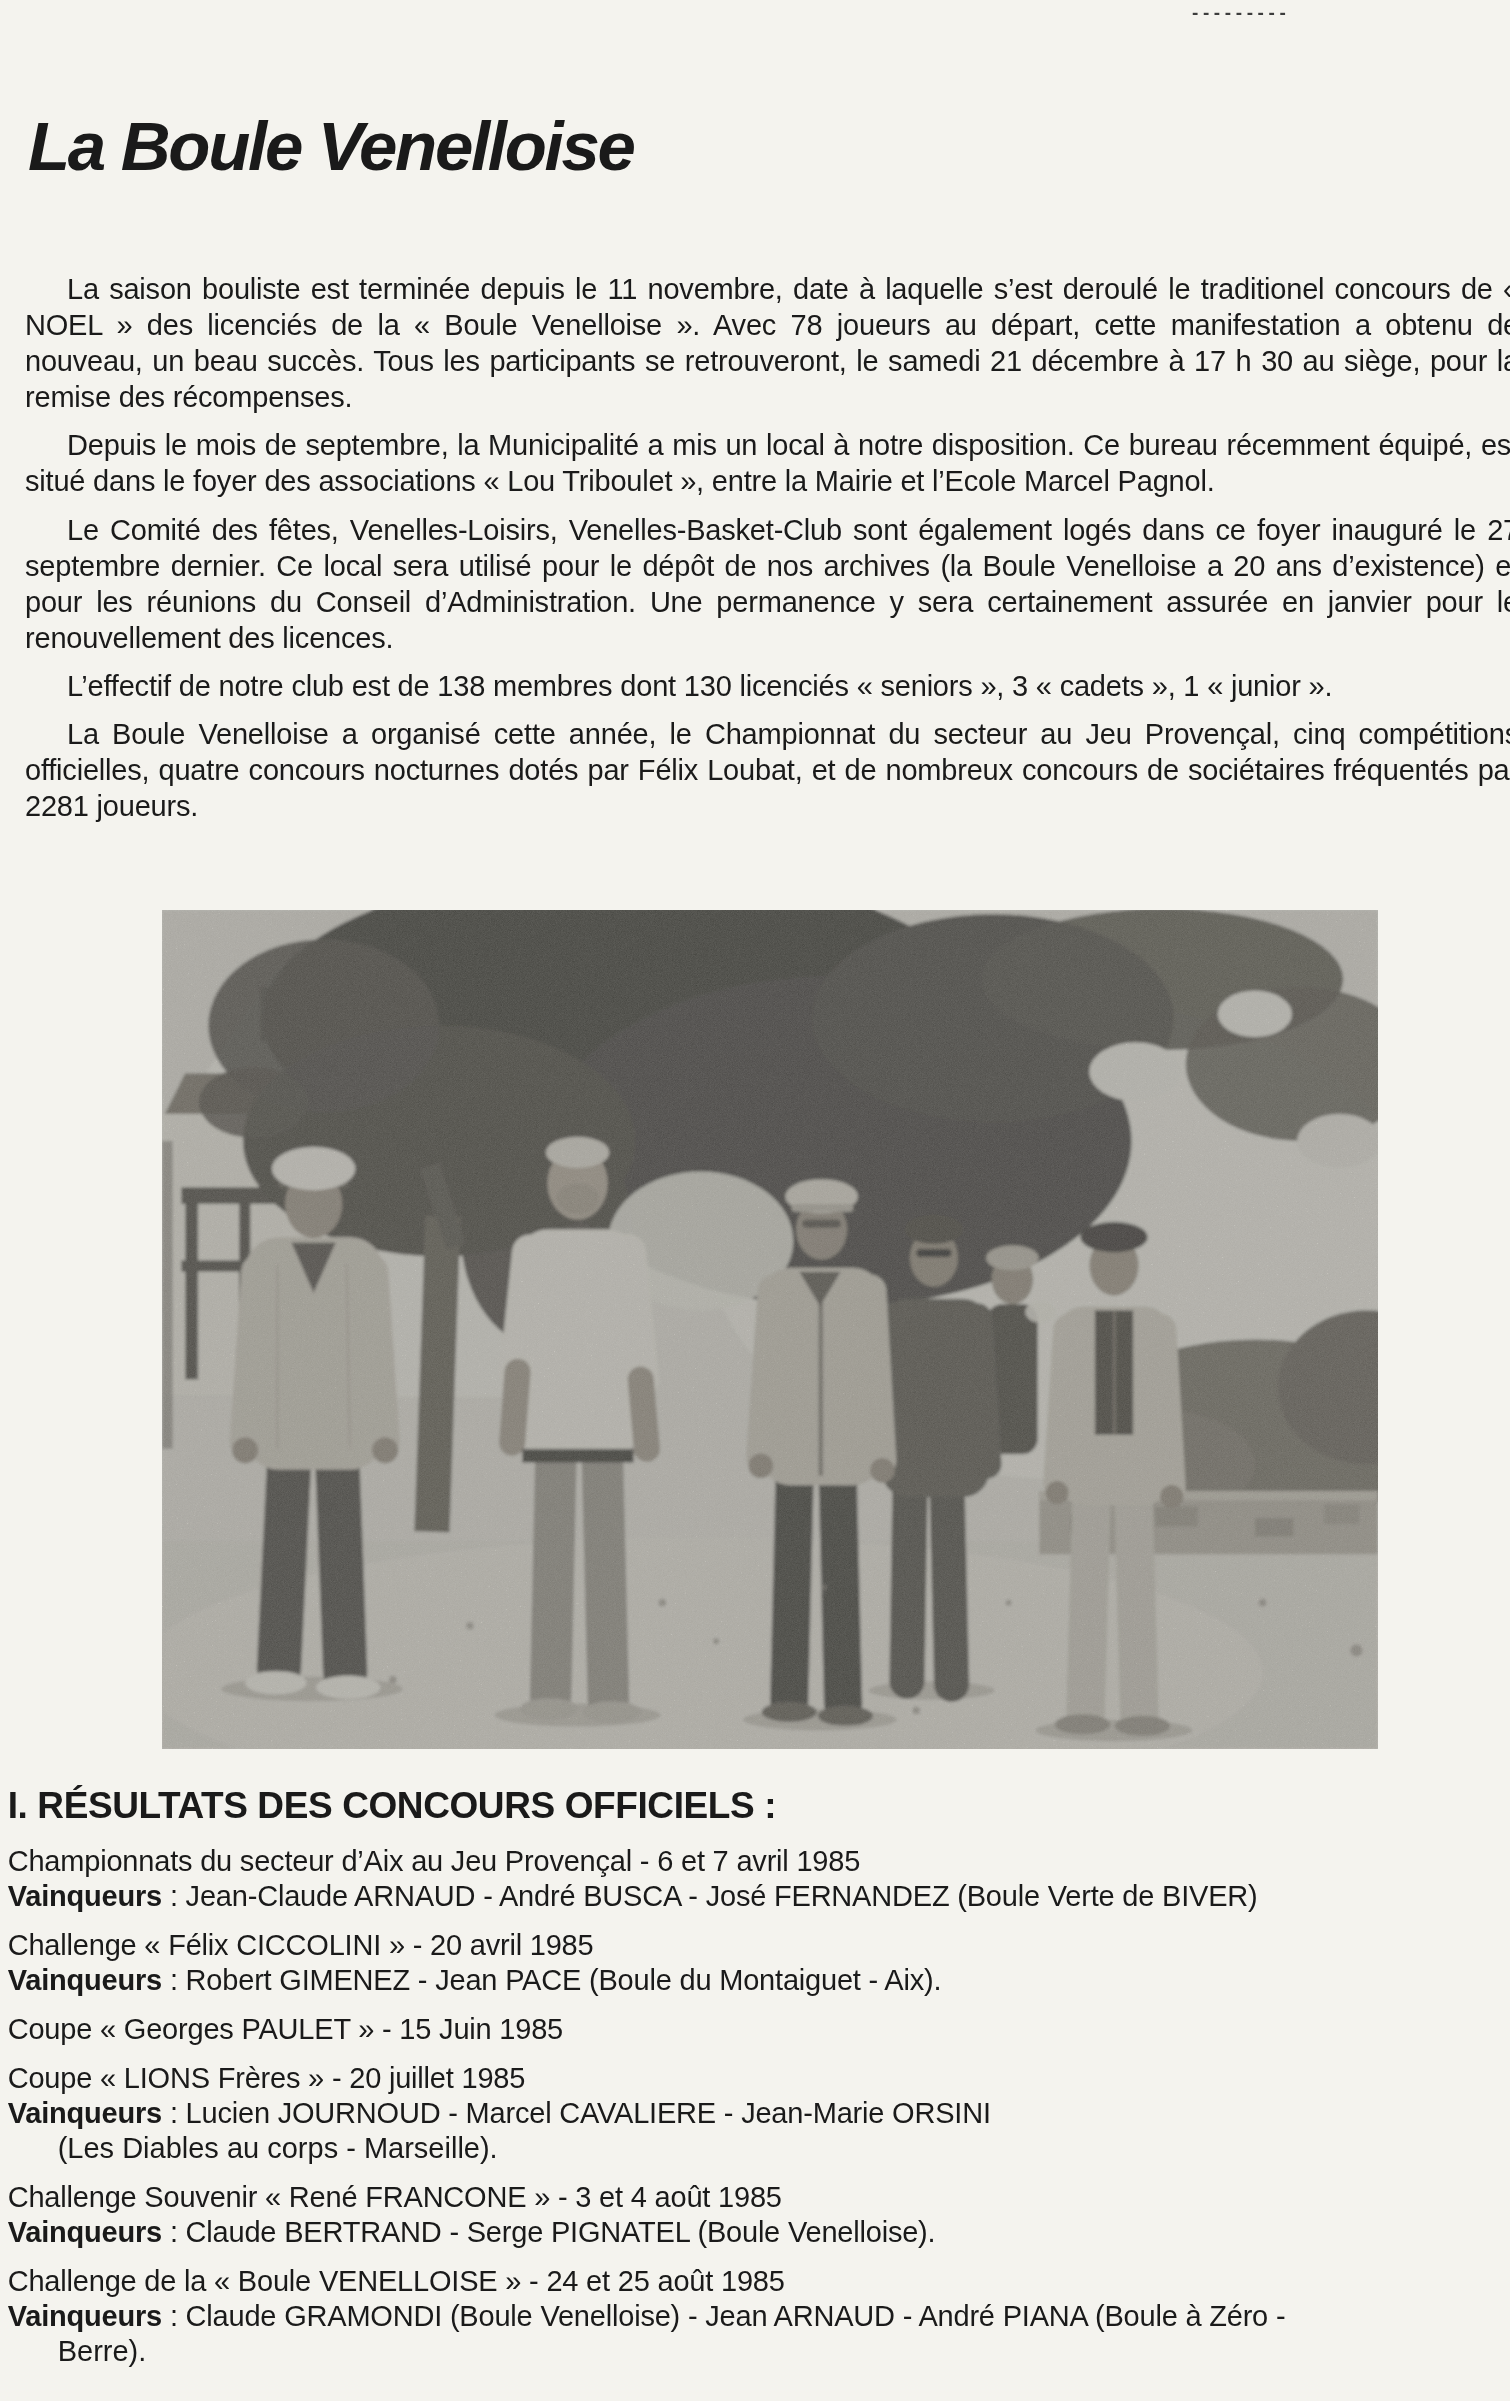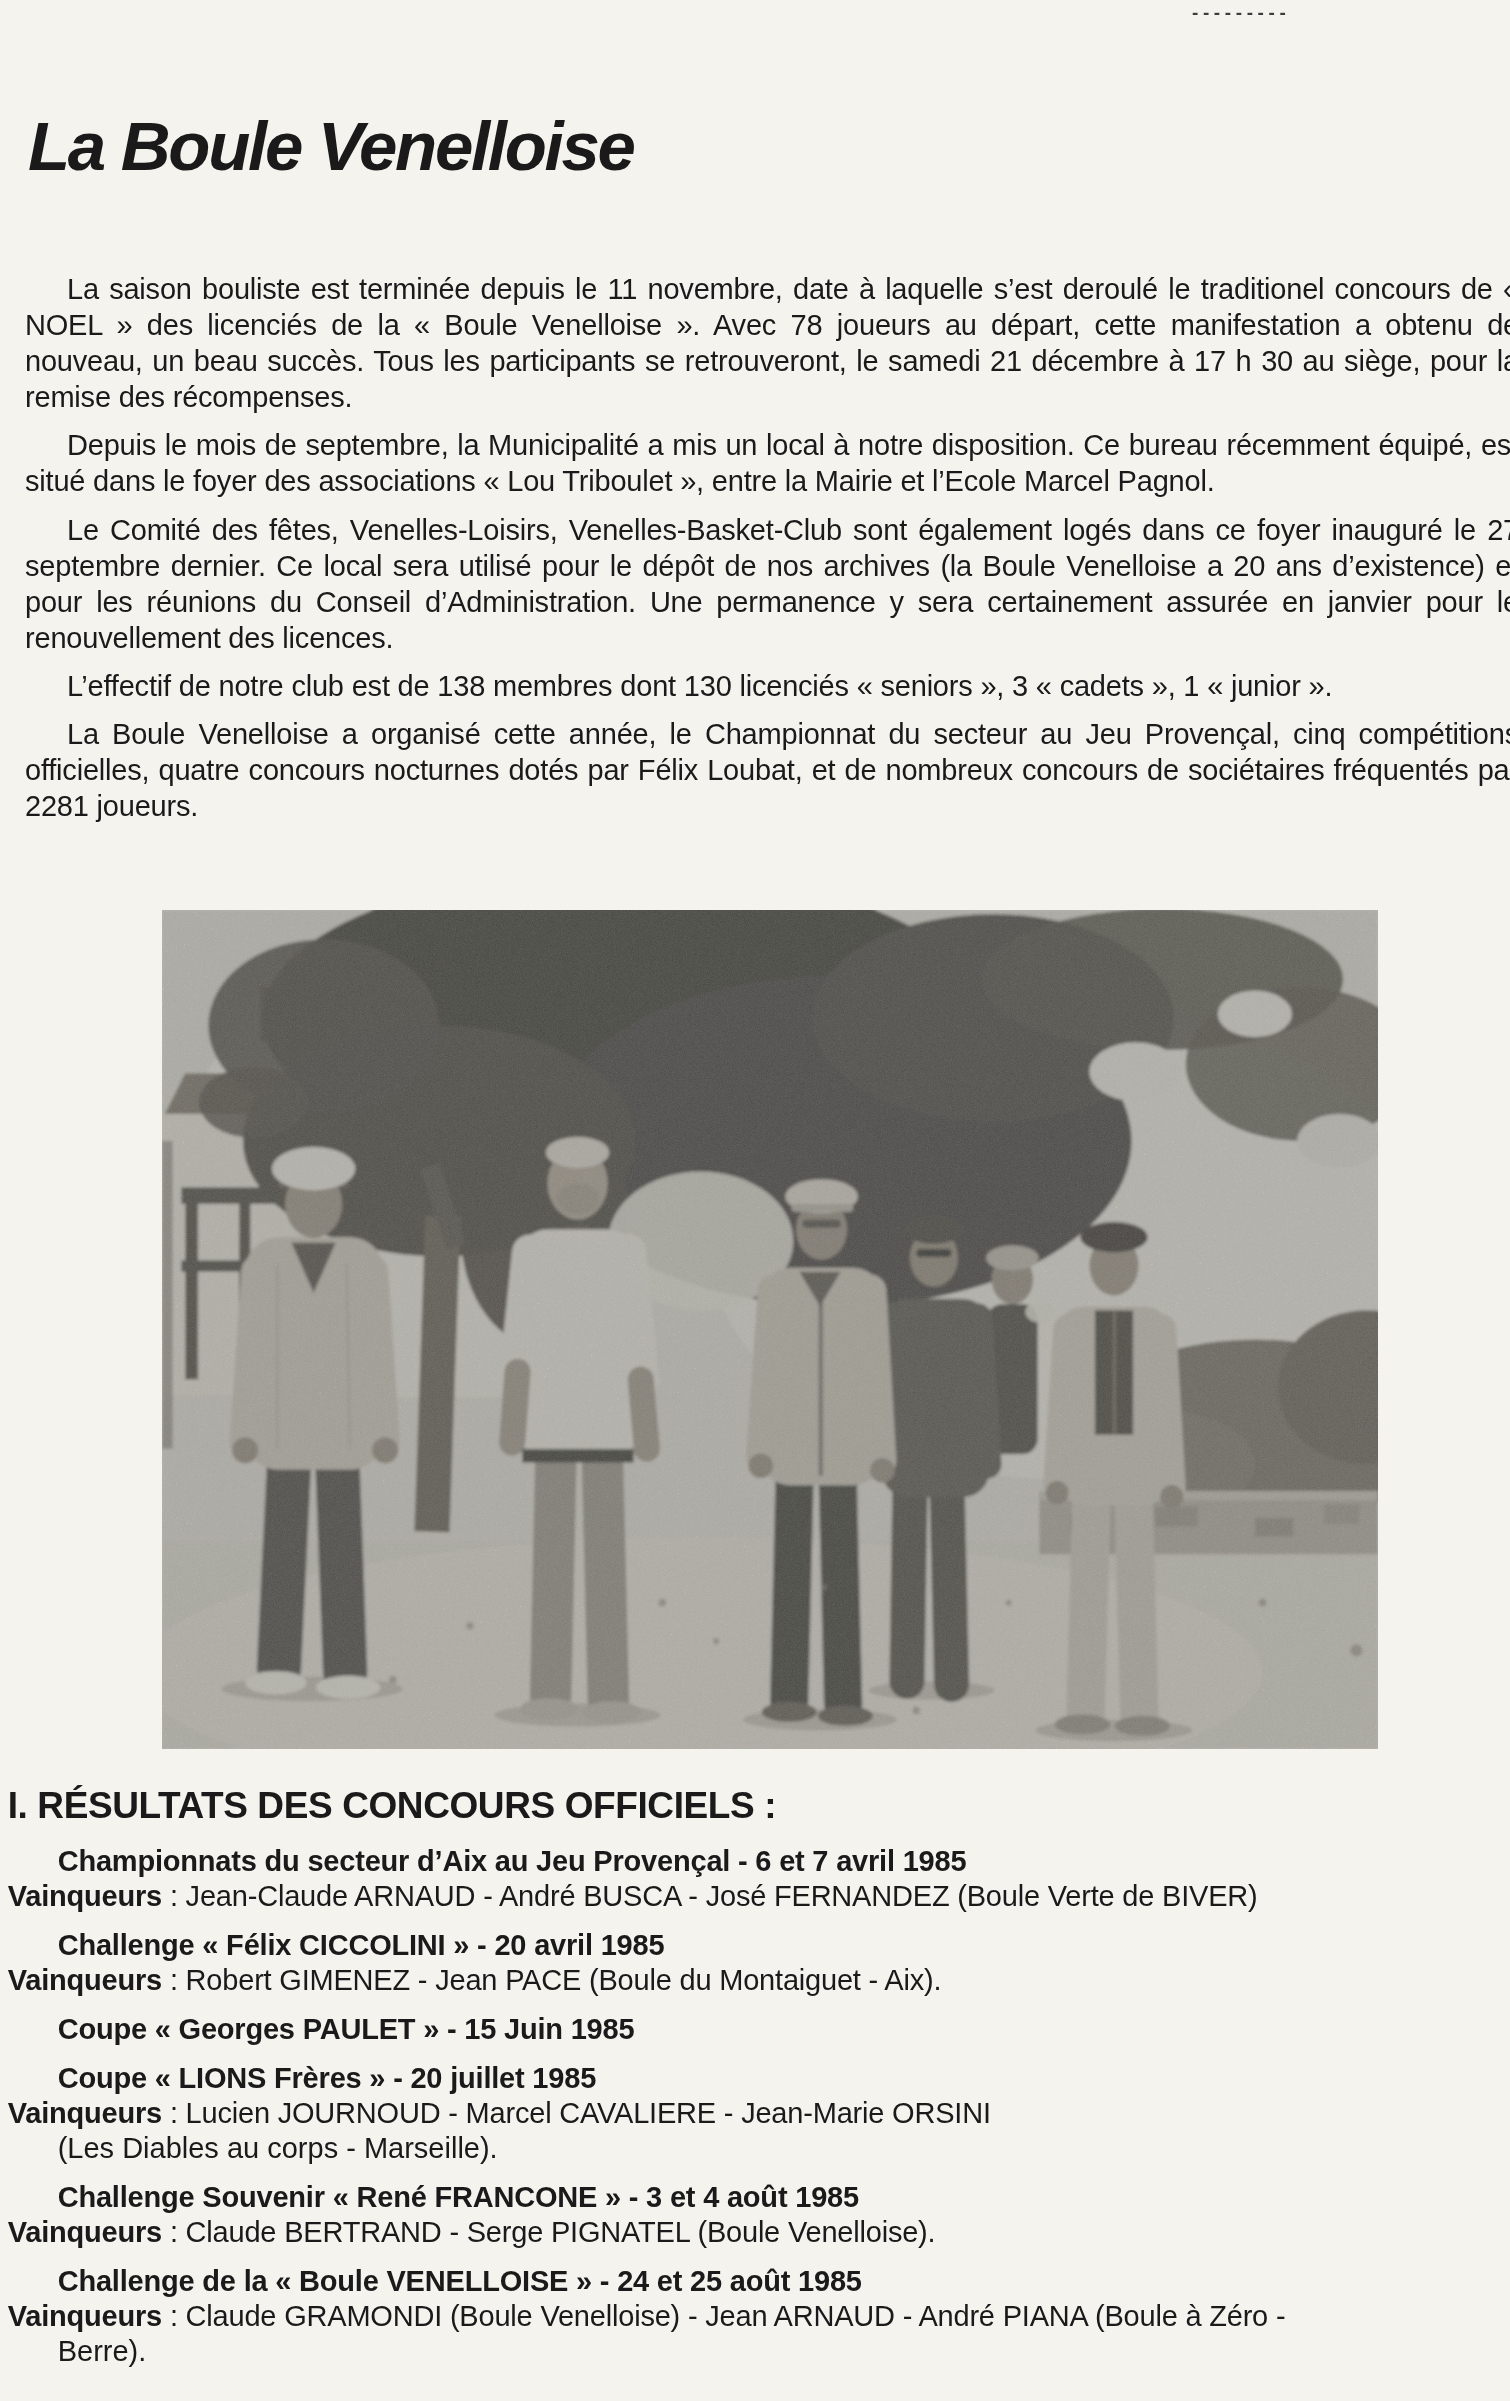--- a/index.html
+++ b/index.html
@@ -37,21 +37,21 @@
     position:absolute;top:910px;left:162px;width:1216px;height:839px;
   }
   .photo-wrap svg{display:block;}
   .results{
     position:absolute;top:1785px;left:7.7px;width:1495px;
   }
   .results h2{
     margin:0 0 17px 0;font-size:37px;font-weight:bold;letter-spacing:-0.4px;
   }
   .entry{font-size:29px;line-height:35px;margin-bottom:14px;}
-  .entry-title{font-weight:bold;margin-left:50px;letter-spacing:-0.2px;}
+  .entry-title{font-weight:normal;letter-spacing:-0.2px;}
   .entry-winners{letter-spacing:-0.2px;}
   .entry-cont{margin-left:50px;}
   .entry-cont:empty{display:none;}
   .vq{font-weight:bold;}
 </style>
 </head>
 <body>
 
 <div class="dashes">---------</div>
 

